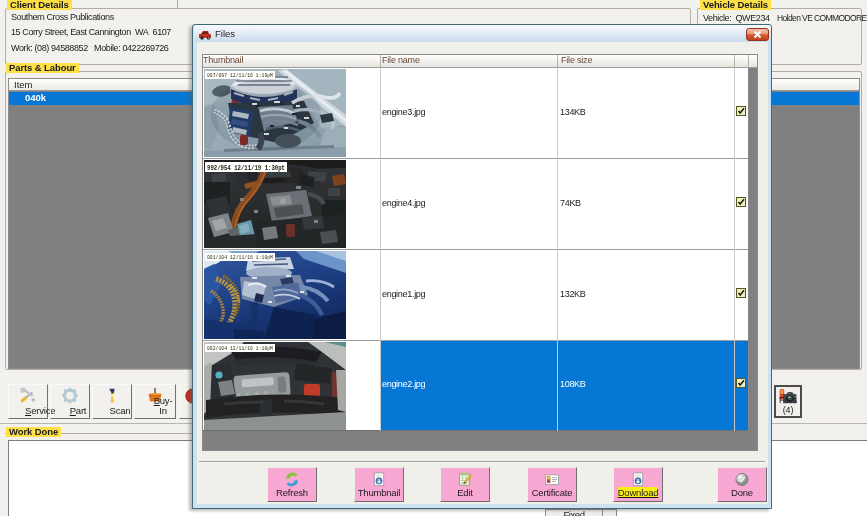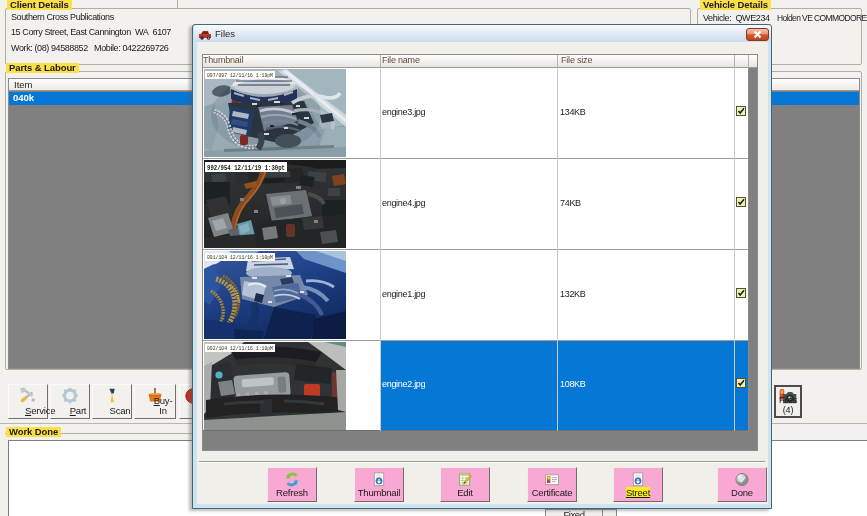--- a/index.html
+++ b/index.html
@@ -27,21 +27,21 @@
 <div class="abs" style="left:777px; top:13px; white-space:nowrap; font-size:8.5px; letter-spacing:-0.6px;">Holden VE COMMODORE</div>
 
 <div class="fs" style="left:5px; top:71px; width:857px; height:299px;"></div>
 <div class="fslab" style="left:6px; top:63px;">Parts &amp; Labour</div>
 
 <div class="abs" style="left:8px; top:78px; width:852px; height:291px; border:1px solid #8c8c8c; background:#808080; letter-spacing:0;">
   <div style="position:absolute; left:0; top:0; width:100%; height:12px; background:linear-gradient(#ffffff,#eceae4); border-bottom:1px solid #9a9a9a;">
     <span style="position:absolute; left:5px; top:1px; font-size:9.5px; line-height:10px;">Item</span>
   </div>
   <div style="position:absolute; left:0; top:13px; width:100%; height:13px; background:#0677d4; color:#fff; font-weight:bold; font-size:9.5px;">
-    <span style="position:absolute; left:4px; top:1px; line-height:10px;">040k</span>
+    <span style="position:absolute; left:16px; top:1px; line-height:10px;">040k</span>
   </div>
 </div>
 
 <style>
  .tbtn { position:absolute; top:384px; width:40px; height:35px;
    border-top:1px solid #fbfaf8; border-left:1px solid #fbfaf8;
    border-right:1px solid #707070; border-bottom:1px solid #707070;
    text-align:center; font-size:9.5px; letter-spacing:-0.2px; }
  .tbtn .lab { position:absolute; left:16px; right:0; bottom:2px; line-height:10px; }
  .tbtn svg { position:absolute; left:50%; top:2px; transform:translateX(-50%); }
@@ -504,21 +504,21 @@
     </svg>
     <div class="lab">Certificate</div>
   </div>
   <div class="dbtn" style="left:420px;">
     <svg width="15" height="15" viewBox="0 0 16 16">
       <rect x="3" y="1" width="10" height="13.5" fill="#ffffff" stroke="#a0a0a0" stroke-width="1"></rect>
       <path d="M5 3.5 L11 3.5 M5 5.5 L11 5.5" stroke="#c8c8c8" stroke-width=".8"></path>
       <circle cx="8" cy="9.5" r="3.4" fill="#4a7ac0" stroke="#2c5592" stroke-width=".5"></circle>
       <path d="M8 7.5 L8 11.2 M6.4 9.9 L8 11.5 L9.6 9.9" stroke="#fff" stroke-width="1.2" fill="none"></path>
     </svg>
-    <div class="lab"><span style="background:#f6ee14; text-decoration:underline;">Street</span></div>
+    <div class="lab"><span style="background:#f6ee14; text-decoration:underline;">Download</span></div>
   </div>
   <div class="dbtn" style="left:524px;">
     <svg width="15" height="15" viewBox="0 0 16 16">
       <defs>
           <radialGradient id="dg" cx=".35" cy=".3">
             <stop offset="0" stop-color="#fafafa"></stop>
             <stop offset=".7" stop-color="#c2c2c2"></stop>
             <stop offset="1" stop-color="#8e8e8e"></stop>
           </radialGradient>
         </defs>

